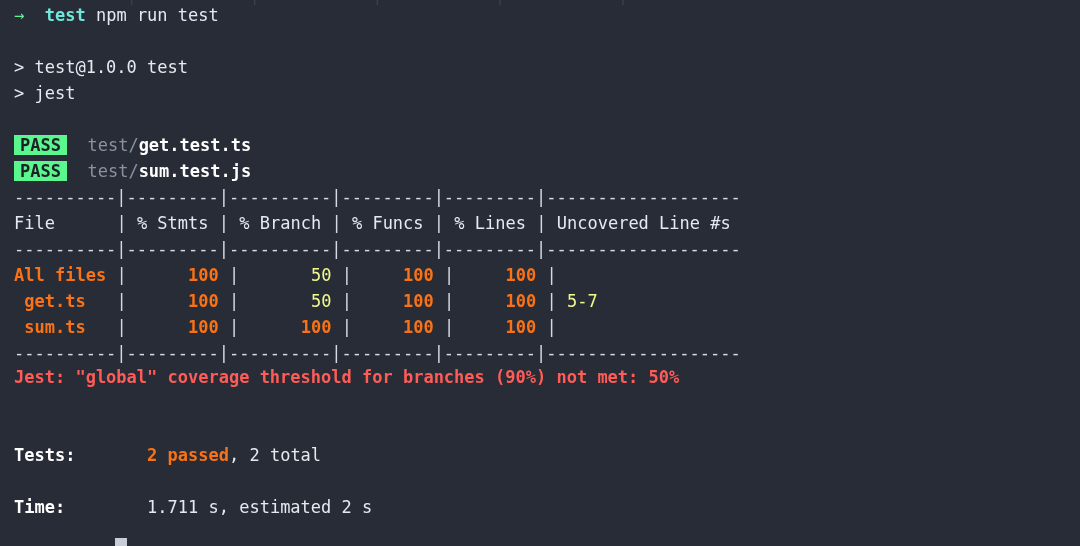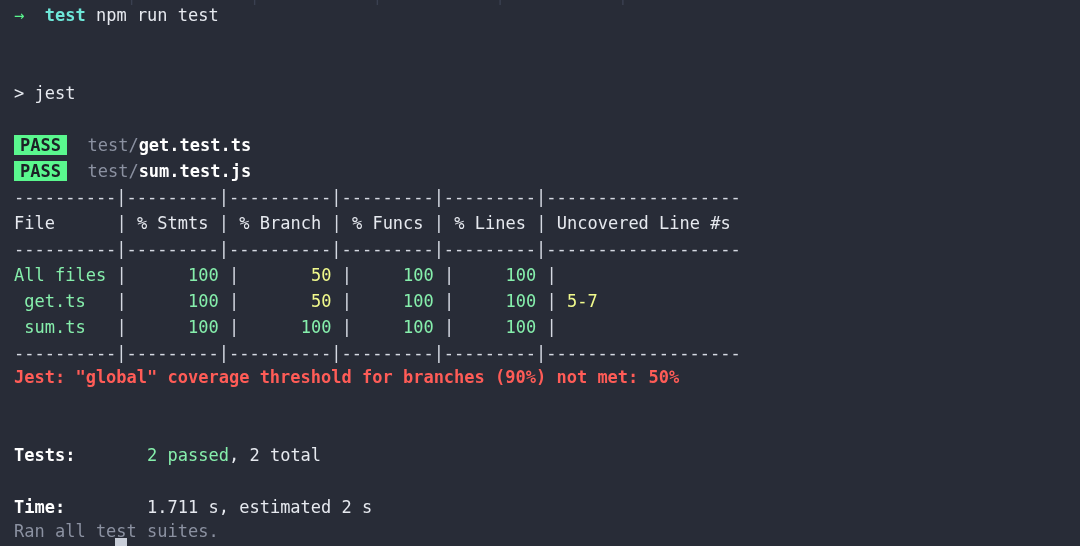--- a/index.html
+++ b/index.html
@@ -30,21 +30,21 @@
     white-space: pre;
     letter-spacing: 0px;
     height: 26px;
   }
   .scrolloff {
     color: #3a4050;
     top: -18px;
   }
   
   .c-green   { color: #5af78e; }
-  .c-green-b { color: #86efac; font-weight: normal; }
+  .c-green-b { color: #f97316; font-weight: bold; }
   .c-cyan-b  { color: #6ee7d8; font-weight: bold; }
   .c-white   { color: #e6e9ef; }
   .c-white-b { color: #ffffff; font-weight: bold; }
   .c-dim     { color: #8b91a1; }
   .c-yellow-b{ color: #f1fa8c; font-weight: normal; }
   .c-red-b   { color: #ff5c57; font-weight: bold; }
   .c-sep     { color: #d5d9e2; }
 
   .pass-badge {
     background: #5af78e;
@@ -63,20 +63,21 @@
 </style>
 </head>
 <body>
 
 <div id="term">
 
   <div class="line scrolloff" style="top:-18px">---------- |---------- |---------- |---------- |---------- |--------------------</div>
 
   <div class="line" style="top:2px"><span class="c-green">→</span><span>  </span><span class="c-cyan-b">test</span><span> </span><span class="c-white">npm run test</span></div>
 
+  <div class="line c-white" style="top:54px">&gt; test@1.0.0 test</div>
   <div class="line c-white" style="top:80px">&gt; jest</div>
 
   <div class="line" style="top:158px"><span class="pass-badge">PASS</span><span>  </span><span class="c-dim">test/</span><span class="c-white-b">sum.test.js</span></div>
 
   <div class="line" style="top:132px"><span class="pass-badge">PASS</span><span>  </span><span class="c-dim">test/</span><span class="c-white-b">get.test.ts</span></div>
 
   <div class="line c-sep" style="top:184px">----------|---------|----------|---------|---------|-------------------</div>
 
   <div class="line c-white" style="top:210px"><span>File</span><span>      </span><span class="c-sep">|</span><span> </span><span>% Stmts</span><span> </span><span class="c-sep">|</span><span> </span><span>% Branch</span><span> </span><span class="c-sep">|</span><span> </span><span>% Funcs</span><span> </span><span class="c-sep">|</span><span> </span><span>% Lines</span><span> </span><span class="c-sep">|</span><span> </span><span>Uncovered Line #s</span></div>
 
@@ -91,17 +92,16 @@
   <div class="line c-sep" style="top:340px">----------|---------|----------|---------|---------|-------------------</div>
 
   <div class="line c-red-b" style="top:364px">Jest: "global" coverage threshold for branches (90%) not met: 50%</div>
 
 
   <div class="line" style="top:442px"><span class="c-white-b">Tests:</span><span>       </span><span class="c-green-b">2 passed</span><span class="c-white">, 2 total</span></div>
 
 
   <div class="line" style="top:494px"><span class="c-white-b">Time:</span><span>        </span><span class="c-white">1.711 s, estimated 2 s</span></div>
 
-  <div class="line c-dim" style="top:518px">Ran all test suites.</div>
 
   <div class="cursor"></div>
 
 </div>
 
 </body></html>

